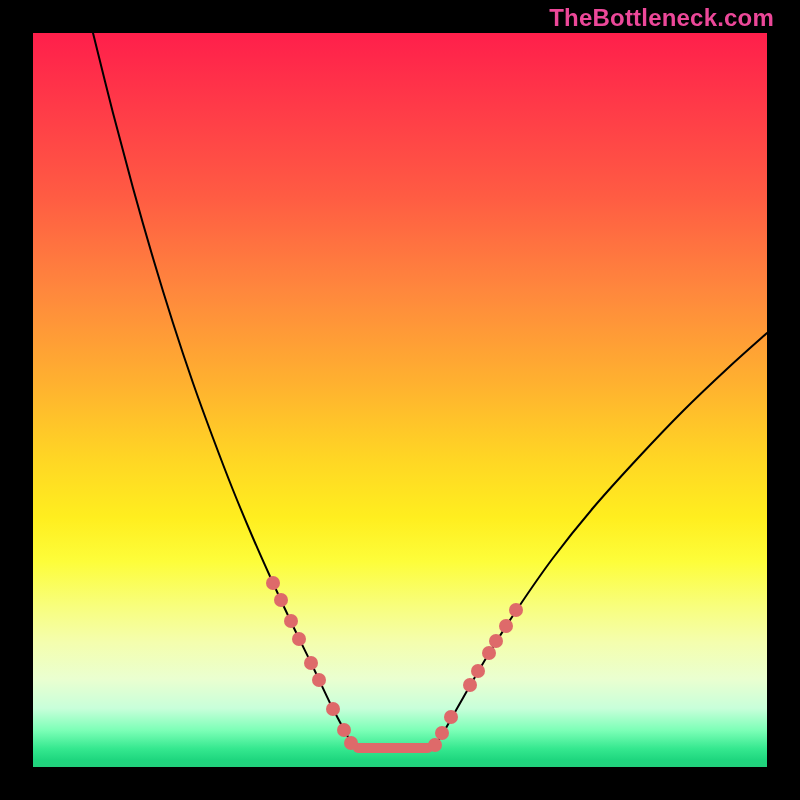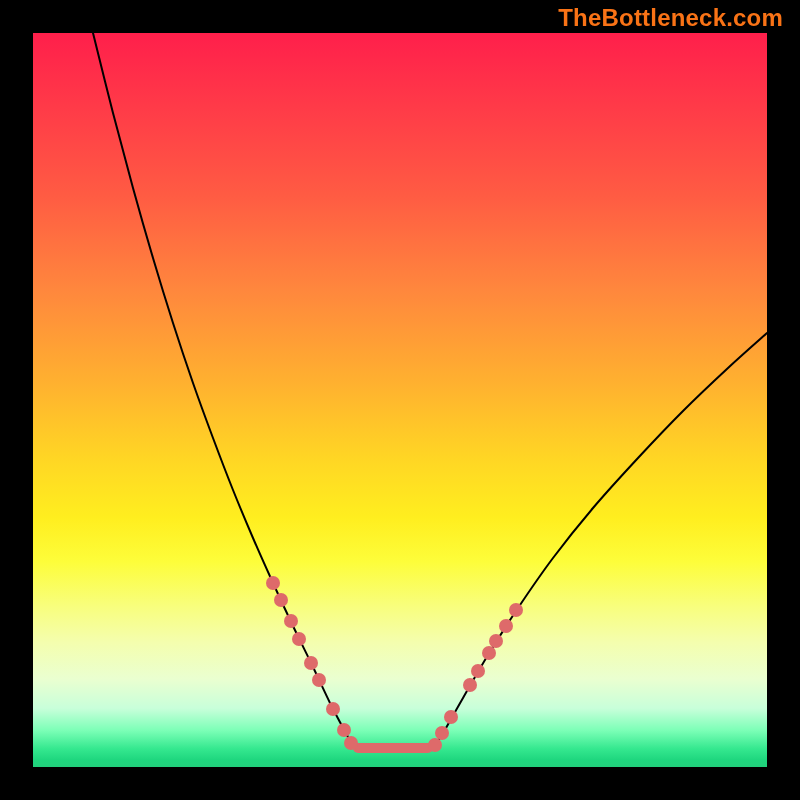--- a/index.html
+++ b/index.html
@@ -12,25 +12,25 @@
   }
   .outer {
     position: relative;
     width: 800px;
     height: 800px;
     background: #000000;
   }
   .watermark {
     position: absolute;
     top: 4px;
-    right: 17px;
+    right: 26px;
     font-family: Arial, Helvetica, sans-serif;
     font-size: 24px;
     font-weight: 600;
-    color: #f97316;
+    color: #ec4899;
     letter-spacing: 0.2px;
     z-index: 20;
   }
   .plot {
     position: absolute;
     left: 33px;
     top: 33px;
     width: 734px;
     height: 734px;
     background: linear-gradient(to bottom,

